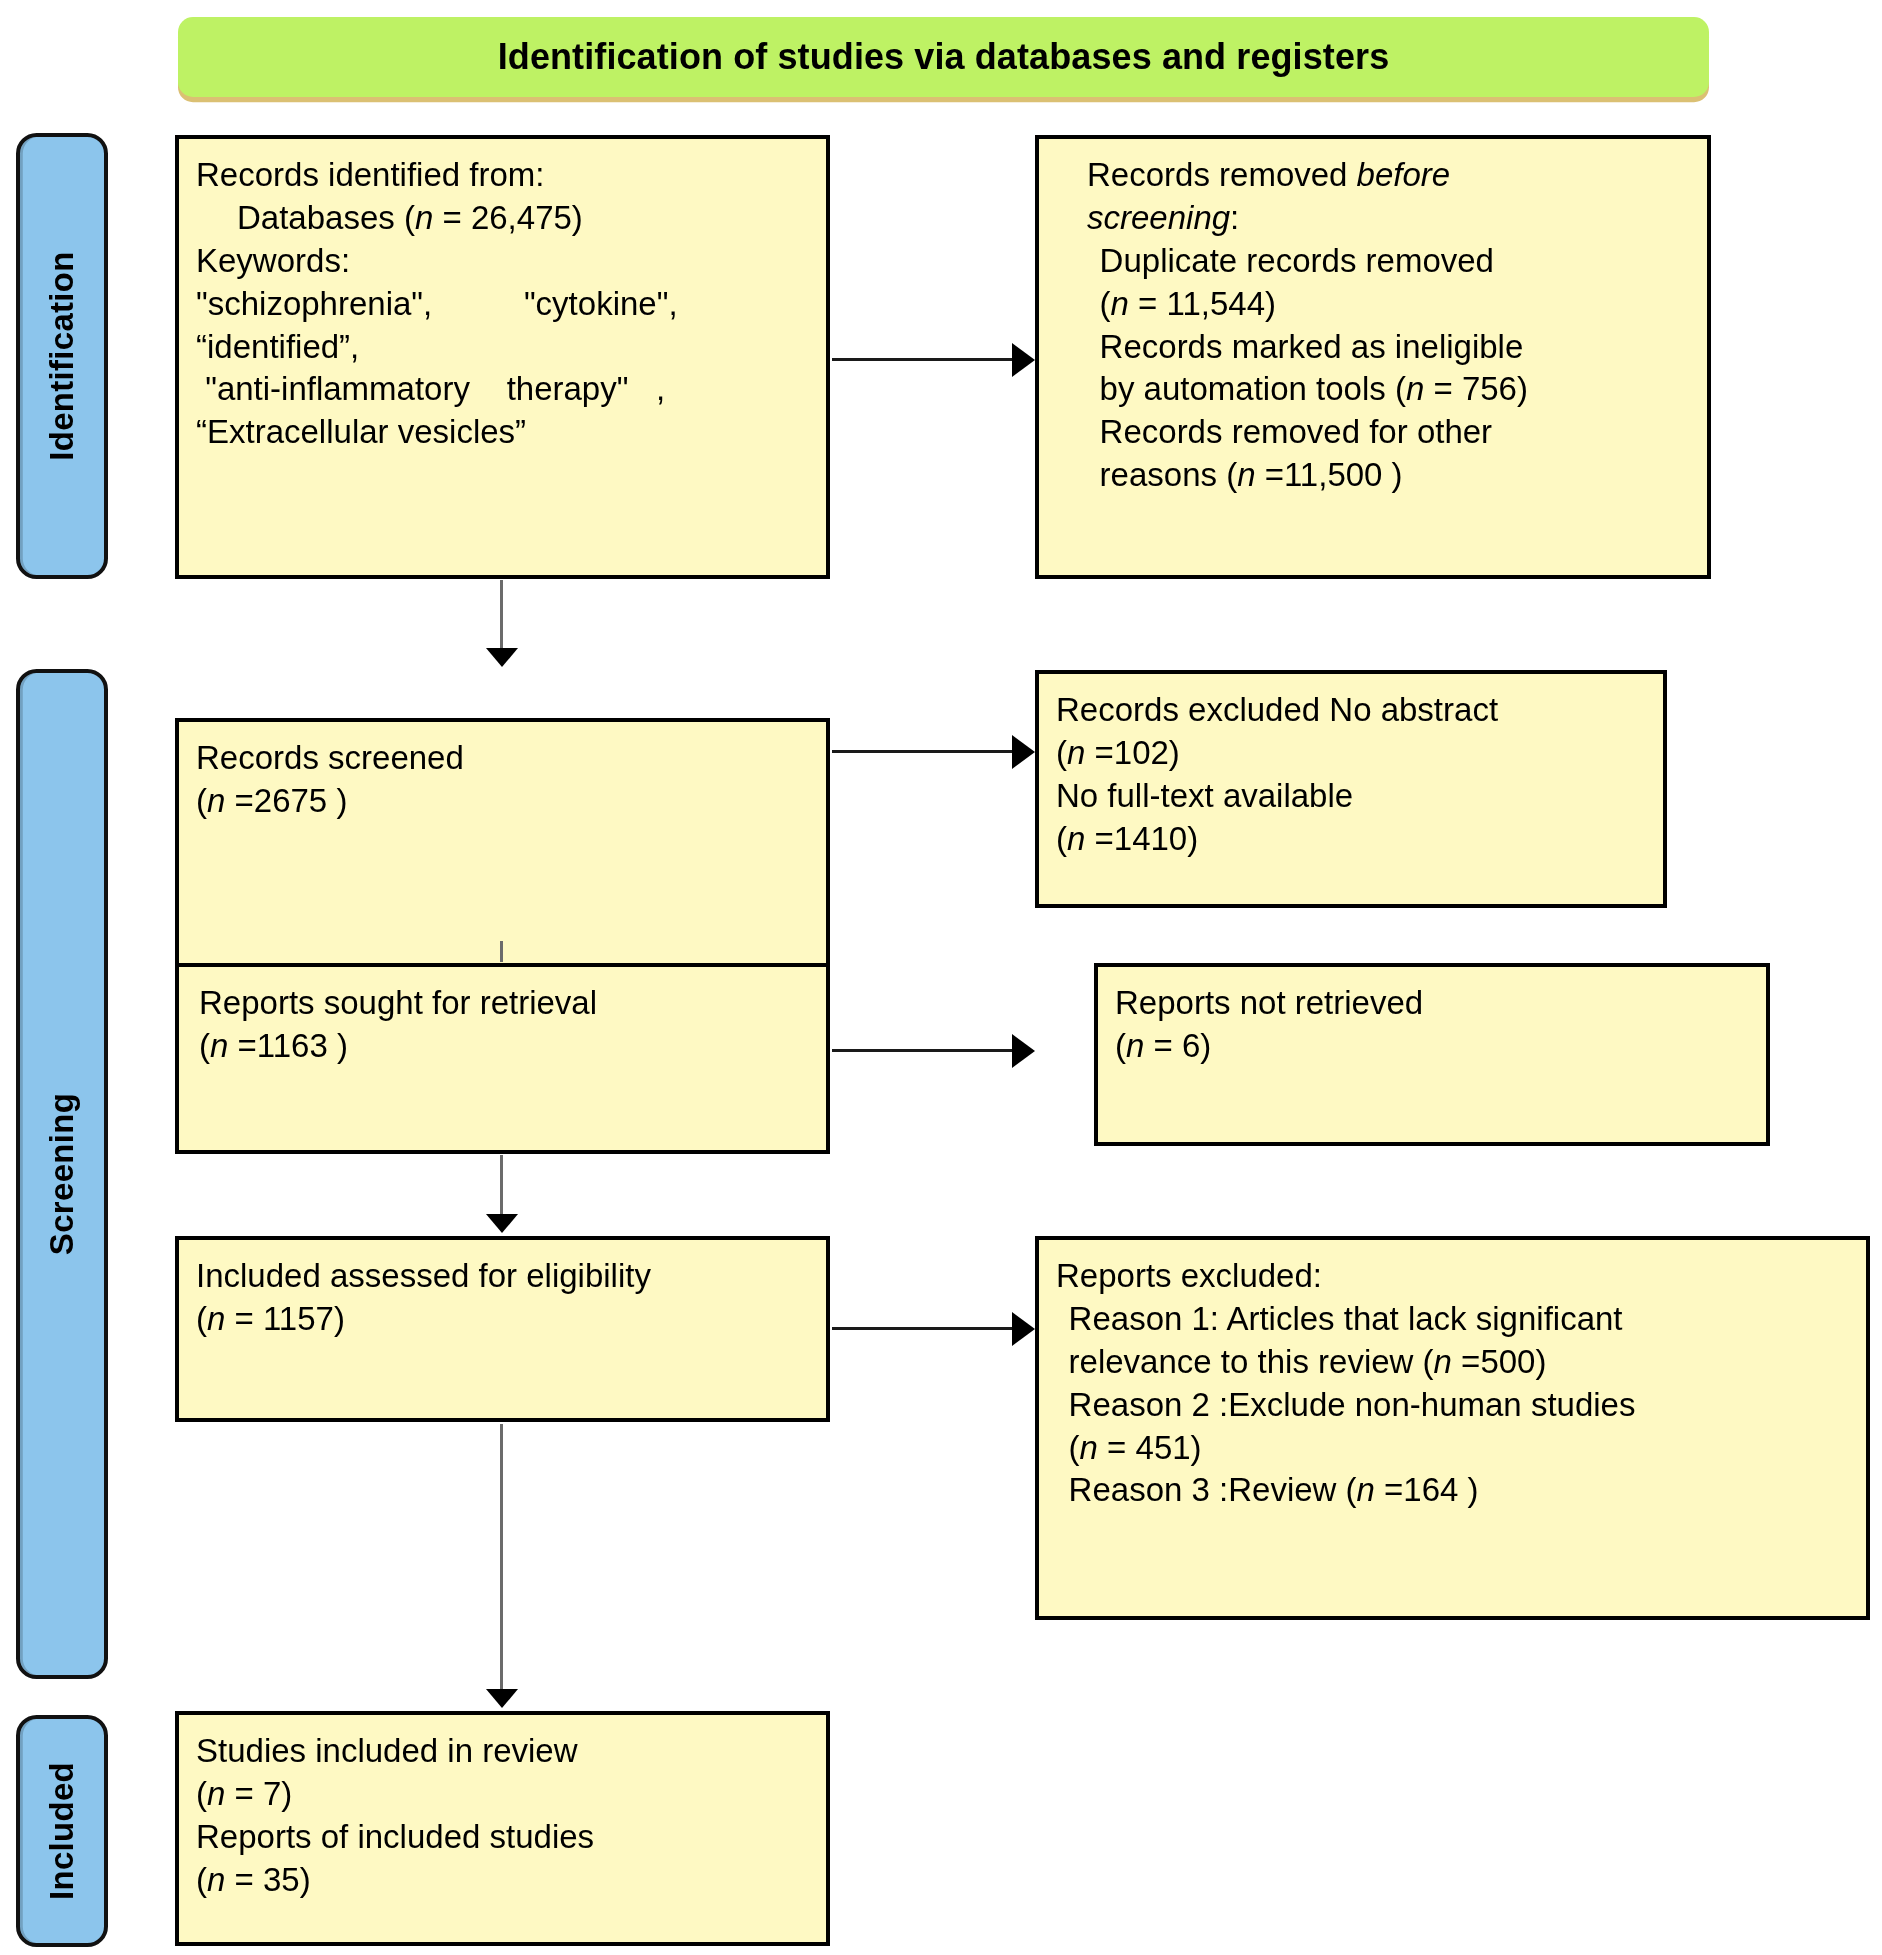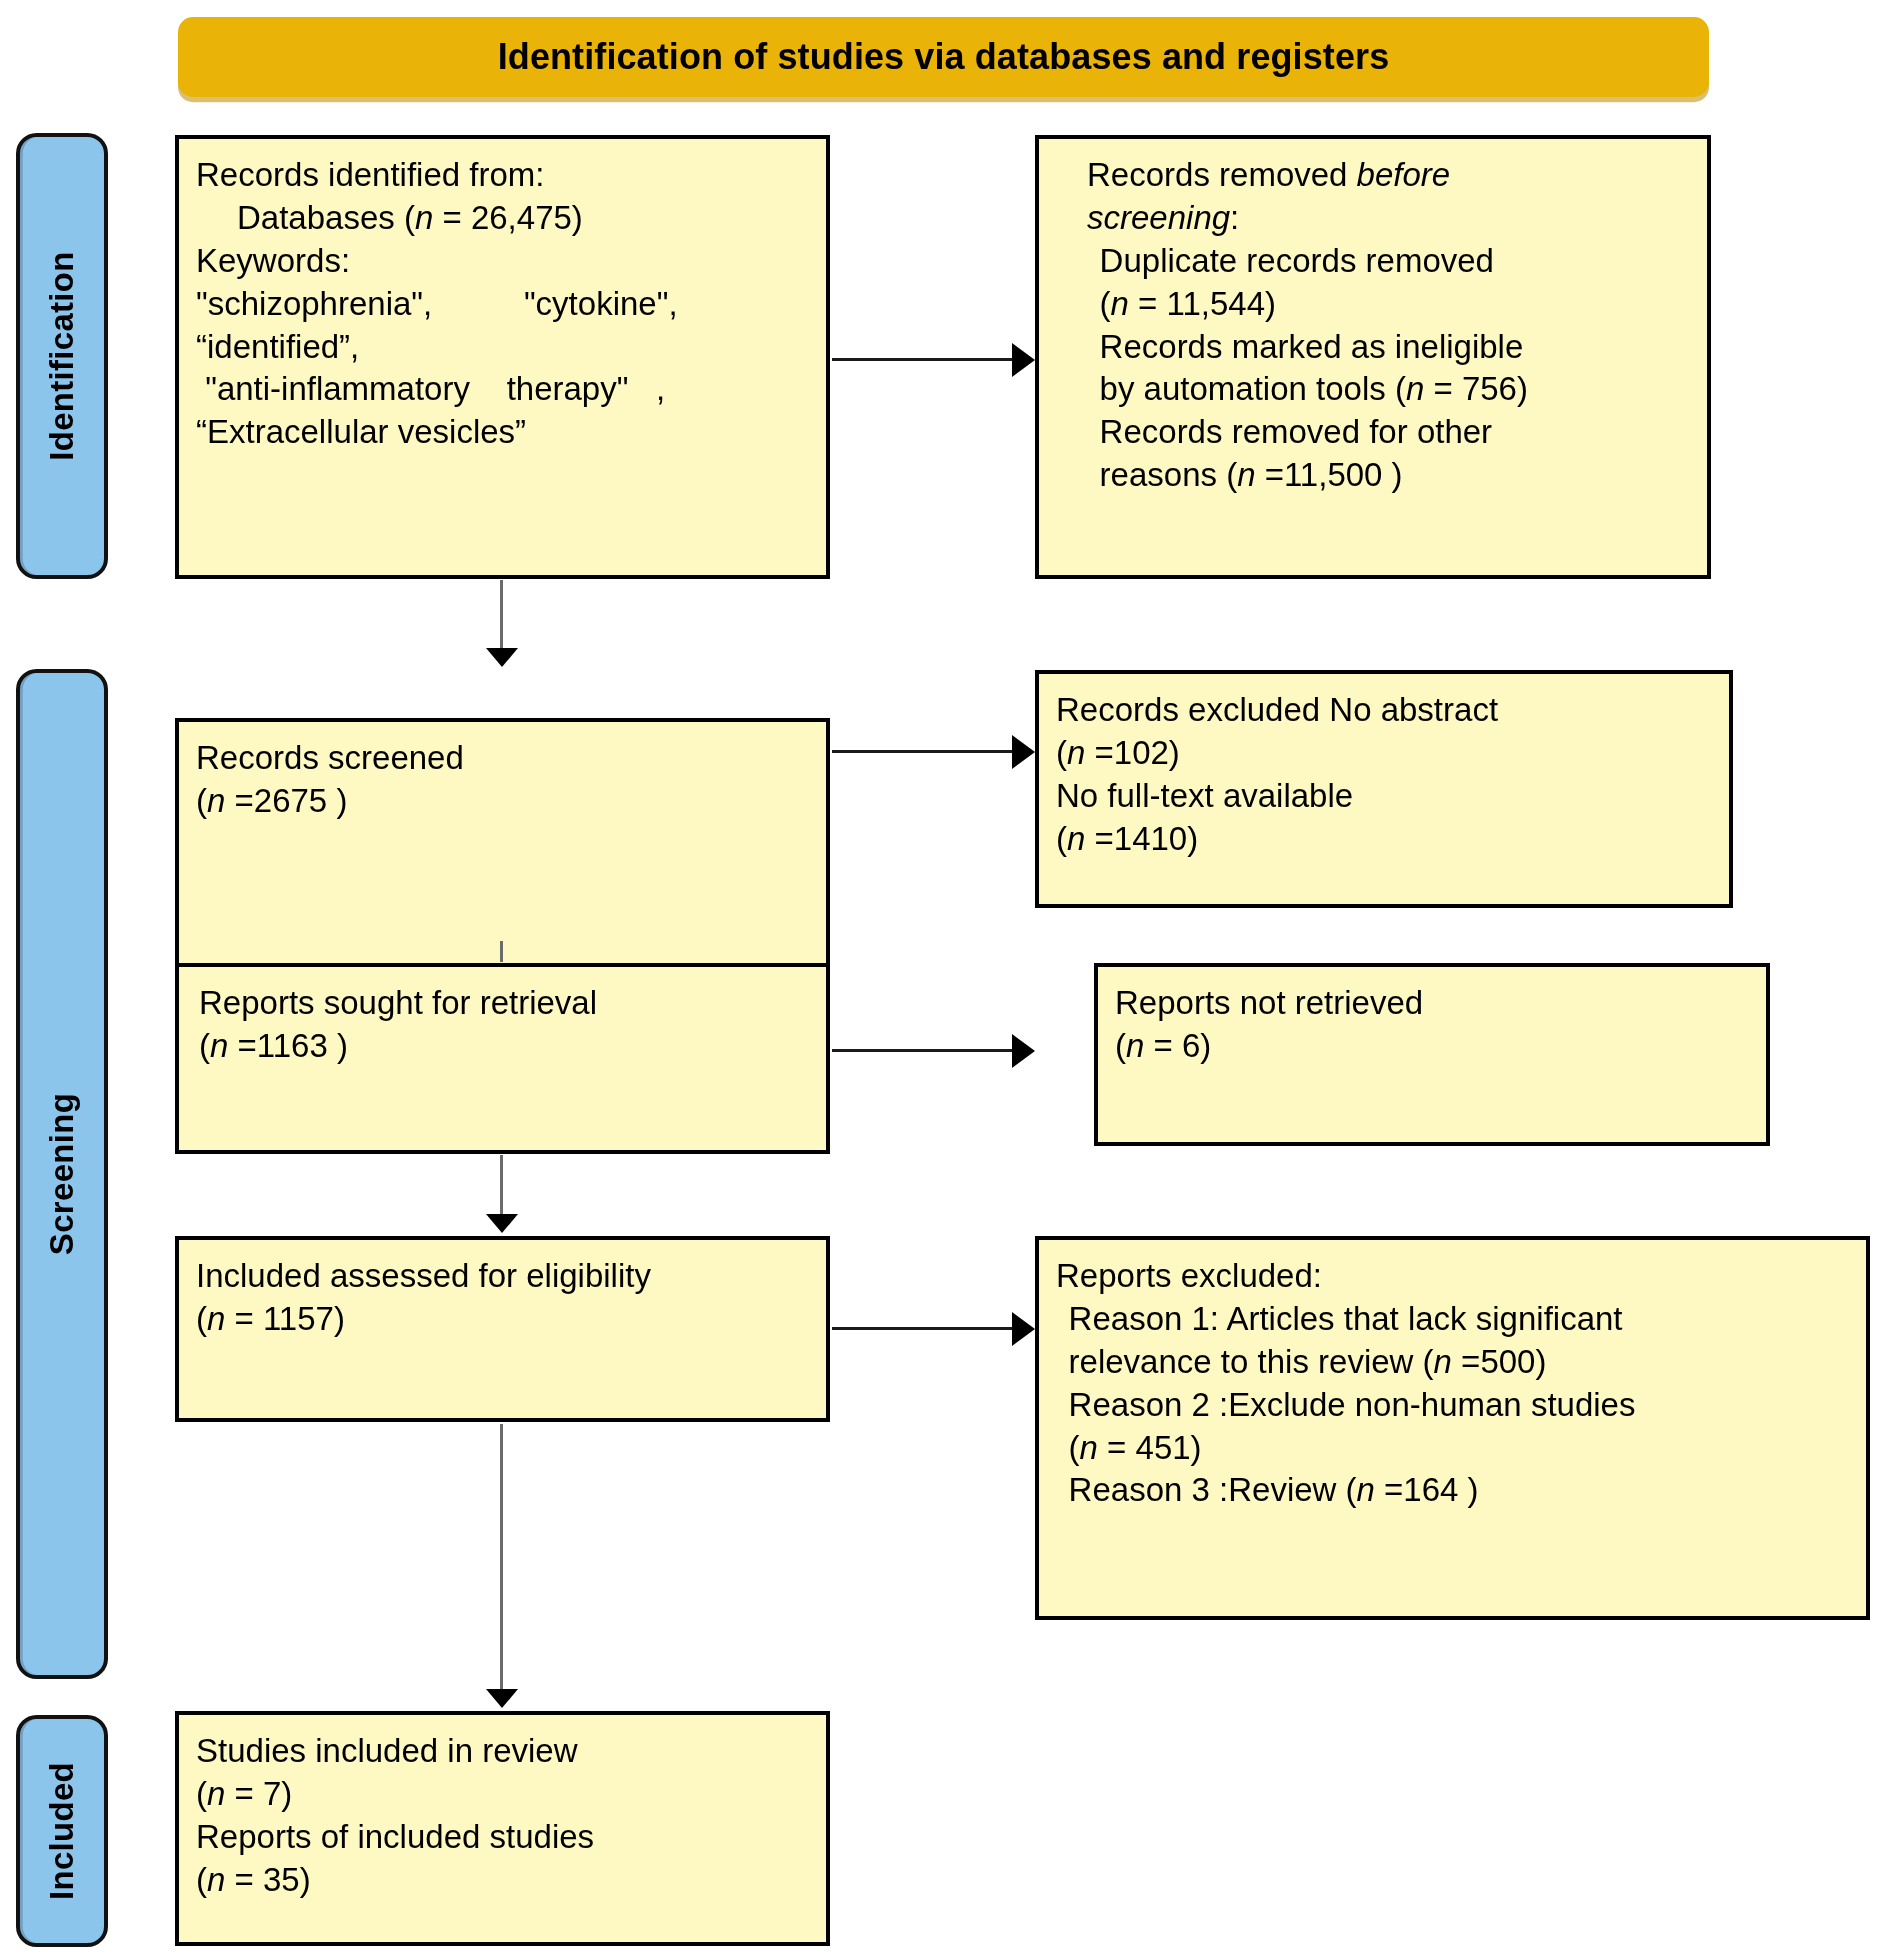--- a/index.html
+++ b/index.html
@@ -19,21 +19,21 @@
     overflow: hidden;
   }
 
   
   .banner {
     position: absolute;
     left: 178px;
     top: 17px;
     width: 1531px;
     height: 80px;
-    background: #eab308;
+    background: #bef264;
     border-radius: 15px;
     box-shadow: 0 5.2px 0 0 rgba(190,140,0,0.55);
     display: flex;
     align-items: center;
     justify-content: center;
     box-sizing: border-box;
   }
   .banner-title {
     font-size: 36px;
     font-weight: bold;
@@ -84,21 +84,21 @@
     color: #000000;
     white-space: pre-wrap;
   }
   .node p i { font-style: italic; }
   .indent1 { padding-left: 41px; }
   .indent-sm { padding-left: 12.6px; }
 
   #box-identified      { left: 175px;  top: 135px;  width: 655px; height: 444px; }
   #box-removed         { left: 1035px; top: 135px;  width: 676px; height: 444px; padding-left: 48px; }
   #box-screened        { left: 175px;  top: 670px; width: 655px; height: 271px; margin-top: 48px; }
-  #box-excluded        { left: 1035px; top: 670px; width: 698px; height: 238px; }
+  #box-excluded        { left: 1035px; top: 670px; width: 632px; height: 238px; }
   #box-sought          { left: 175px;  top: 963px; width: 655px; height: 191px; padding-left: 20px; }
   #box-notretrieved    { left: 1094px; top: 963px; width: 676px; height: 183px; }
   #box-assessed        { left: 175px;  top: 1236px; width: 655px; height: 186px; }
   #box-reportsexcluded { left: 1035px; top: 1236px; width: 835px; height: 384px; }
   #box-included        { left: 175px;  top: 1711px; width: 655px; height: 235px; }
 
   
   .arrow-v {
     position: absolute;
     width: 3.4px;

